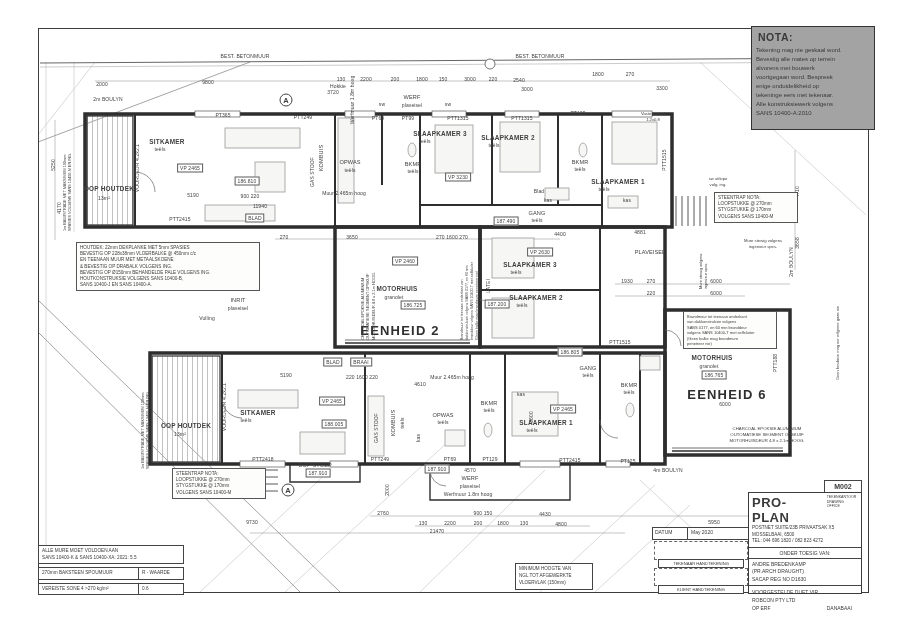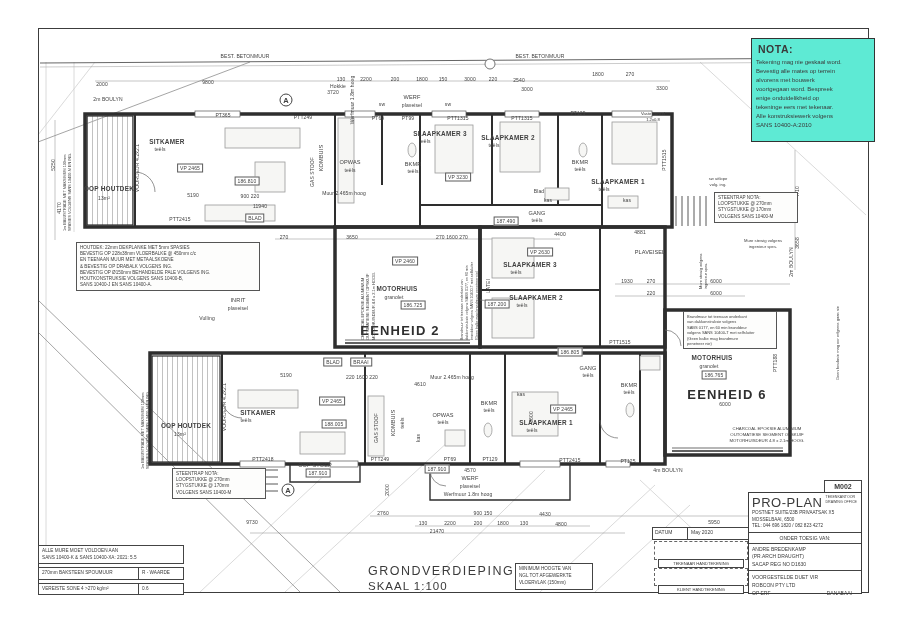--- a/index.html
+++ b/index.html
@@ -15,21 +15,21 @@
   .pl.r{font-size:6.4px;font-weight:600;letter-spacing:.25px;}
   .pl.b{font-size:13px;font-weight:bold;letter-spacing:1.2px;color:#2f2f2f;}
   .pl.box{border:1px solid #5a5a5a;background:#fff;padding:1px 2px;font-size:5px;}
   .pl.mk{width:11px;height:11px;border:1px solid #444;border-radius:50%;background:#fff;
       font-size:7.5px;font-weight:bold;text-align:center;line-height:11px;}
   
   .note{position:absolute;color:#3f3f3f;line-height:1.35;}
   .note.boxed{border:1px solid #555;background:#fdfdfc;padding:2px 3px;}
   
   .abs{position:absolute;}
-  #nota{left:751px;top:38px;width:114px;height:96px;border:1.4px solid #333;background:#5eead4;padding:3px 4px;}
+  #nota{left:751px;top:26px;width:114px;height:96px;border:1.4px solid #333;background:#a3a3a3;padding:3px 4px;}
   #nota .t{font-size:10.5px;font-weight:bold;letter-spacing:.5px;margin:1px 0 3px 2px;}
   #nota .l{font-size:6px;line-height:1.5;white-space:pre-line;}
   #grond{left:368px;top:564px;}
   #grond .t1{font-size:12.5px;letter-spacing:1.5px;color:#3b3b3b;}
   #grond .t2{font-size:11.5px;letter-spacing:1px;margin-top:2px;}
   #minh{left:515px;top:563px;width:70px;border:1px solid #444;background:#fff;padding:2px 3px;
         font-size:4.6px;line-height:1.5;white-space:pre-line;}
   
   .wt{left:38px;top:545px;width:146px;}
   .wt .cell{border:1px solid #444;background:#fff;font-size:4.7px;line-height:1.4;}
@@ -44,21 +44,21 @@
   .sigbox{border:1px dashed #666;background:#fff;}
   .siglab{border:1px solid #444;background:#fff;font-size:4.1px;text-align:center;line-height:7px;}
   
   #m002{left:824px;top:480px;width:36px;height:12px;border:1px solid #444;background:#fff;
         font-size:7px;font-weight:bold;text-align:center;line-height:12px;}
   #tblock{left:748px;top:492px;width:112px;height:100px;border:1.2px solid #3c3c3c;background:#fff;
         display:flex;flex-direction:column;}
   #tblock .sec{border-bottom:1px solid #444;padding:2px 3px;}
   #tblock .sec:last-child{border-bottom:none;}
   .firmrow{display:flex;align-items:flex-start;}
-  .firm{font-size:13px;font-weight:normal;letter-spacing:.5px;}
+  .firm{font-size:13px;font-weight:bold;letter-spacing:.5px;}
   .firmsub{font-size:3.6px;margin-left:3px;line-height:1.3;}
   .addr{font-size:4.6px;line-height:1.45;}
   .sup{font-size:5px;text-align:center;padding:1px 0;}
   .nm{font-size:5px;line-height:1.5;}
   .proj{font-size:5px;line-height:1.6;}
   .projrow{display:flex;justify-content:space-between;padding-right:6px;}
 </style>
 </head>
 <body>
 
@@ -463,24 +463,20 @@
     <div class="l">Tekening mag nie geskaal word.
 Bevestig alle mates op terrein
 alvorens met bouwerk
 voortgegaan word.  Bespreek
 enige onduidelikheid op
 tekeninge eers met tekenaar.
 Alle konstruksiewerk volgens
 SANS 10400-A:2010</div>
   </div>
 
-  <div class="abs" id="grond">
-    <div class="t1">GRONDVERDIEPING</div>
-    <div class="t2">SKAAL 1:100</div>
-  </div>
 
   <div class="abs" id="minh">MINIMUM HOOGTE VAN
 NGL TOT AFGEWERKTE
 VLOERVLAK (150mm)</div>
 
   <div class="abs wt">
     <div class="cell hdr">ALLE MURE MOET VOLDOEN AAN
 SANS 10400-K &amp; SANS 10400-XA: 2021: 5.5</div>
     <div class="cell row">
       <div class="c1">270mm BAKSTEEN SPOUMUUR</div>

